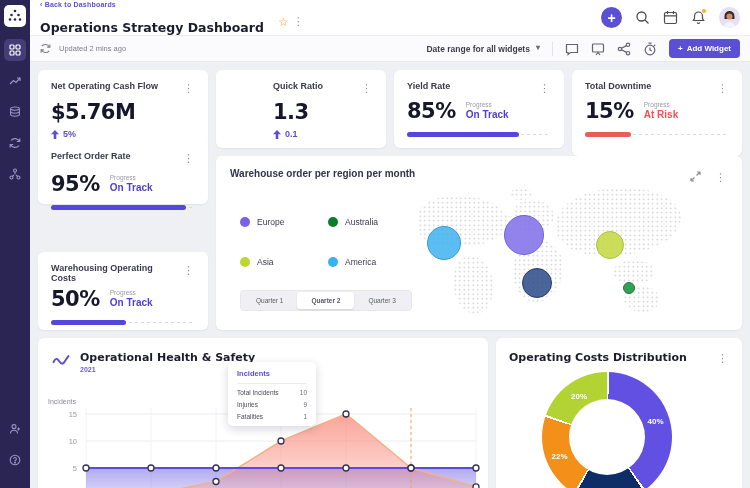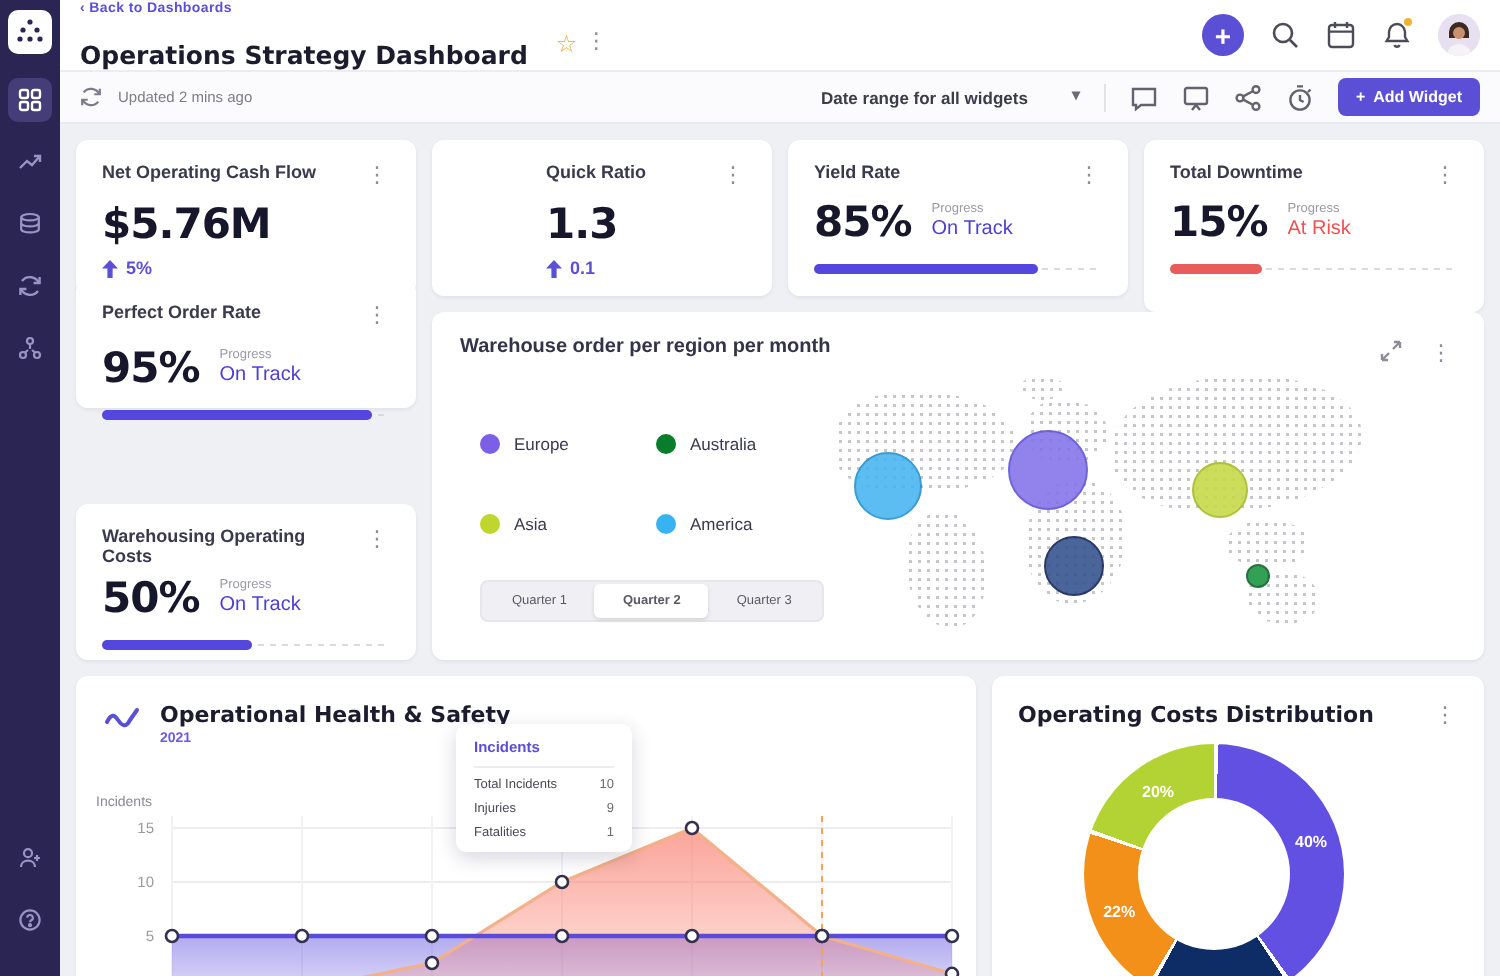--- a/index.html
+++ b/index.html
@@ -28,38 +28,38 @@
   .h-icon { color:#4c4c58; display:grid; place-items:center; position:relative; }
   .bell-dot { position:absolute; top:-2px; right:-1px; width:6px; height:6px; border-radius:50%; background:#f2b234; border:1px solid #fff; }
   .avatar { width:21px; height:21px; border-radius:50%; background:#e9e4f2; overflow:hidden; position:relative; }
   .avatar svg { display:block; }
 
   
   .toolbar { position:absolute; left:30px; top:36px; width:720px; height:26px; background:#fbfbfd; border-bottom:1px solid #e9e9ef; display:flex; align-items:center; padding:0 10px; z-index:4; }
   .refresh { color:#7d7d89; display:grid; place-items:center; }
   .updated { font-size:7.5px; color:#7d7d89; margin-left:8px; }
   .tb-right { margin-left:auto; display:flex; align-items:center; gap:12px; }
-  .daterange { font-size:8.5px; font-weight:bold; color:#3d3d49; display:flex; align-items:center; gap:22px; }
+  .daterange { font-size:8.5px; font-weight:bold; color:#3d3d49; display:flex; align-items:center; gap:6px; }
   .chev { font-size:8px; color:#6b6b77; transform:translateY(-1px); }
   .tb-divider { width:1px; height:14px; background:#e2e2e8; }
   .tb-icon { color:#63636f; display:grid; place-items:center; }
   .add-widget { background:#5b4fd6; color:#fff; font-size:8px; font-weight:bold; border:none; border-radius:4px; padding:5px 9px; display:flex; align-items:center; gap:4px; }
 
   
   .card { position:absolute; background:#fff; border-radius:6px; box-shadow:0 1px 2px rgba(25,25,60,.06); }
   .card-title { font-size:9px; font-weight:bold; color:#3a3a4c; }
   .card-head { display:flex; justify-content:space-between; align-items:flex-start; padding:11px 10px 0 13px; }
 
   
   .kpi-value { font-family:"DejaVu Sans", sans-serif; font-size:21px; font-weight:bold; color:#17172b; padding:4px 0 0 13px; letter-spacing:-.5px; }
   .kpi-delta { display:flex; align-items:center; gap:4px; padding:5px 0 0 13px; color:#5b4fd6; font-size:9px; font-weight:bold; }
   .kpi-flex { display:flex; align-items:flex-start; gap:10px; padding:3px 0 0 13px; }
   .kpi-flex .kpi-value { padding:0; }
   .prog-lbl { font-size:6.5px; color:#9a9aa5; margin-top:2px; }
-  .prog-status { font-size:10px; font-weight:normal; margin-top:1px; }
+  .prog-status { font-size:10px; font-weight:bold; margin-top:1px; }
   .bar-track { position:relative; height:5px; margin:9px 13px 0; border-radius:3px; background-image:repeating-linear-gradient(90deg,#d9d9e0 0 3px,transparent 3px 6px); background-position:0 center; background-size:100% 1px; background-repeat:no-repeat; }
   .bar-fill { position:absolute; left:0; top:0; height:5px; border-radius:3px; }
 
   
   .map-head { display:flex; align-items:flex-start; padding:12px 12px 0 14px; }
   .map-title { font-size:10px; font-weight:bold; color:#33334a; }
   .map-actions { margin-left:auto; display:flex; gap:10px; align-items:center; color:#8d8d99; }
   .legend { position:absolute; left:24px; top:46px; display:grid; grid-template-columns:88px 88px; grid-auto-rows:40px; }
   .legend-item { display:flex; align-items:center; gap:7px; }
   .legend-dot { width:10px; height:10px; border-radius:50%; }

